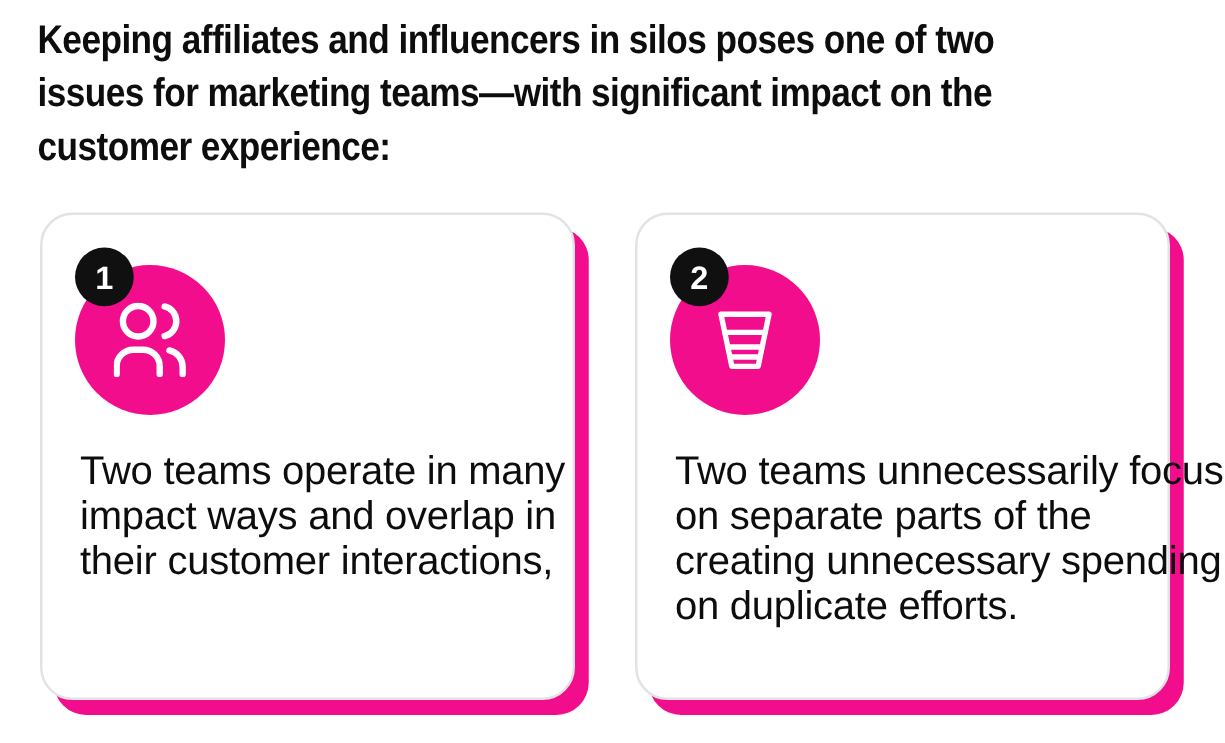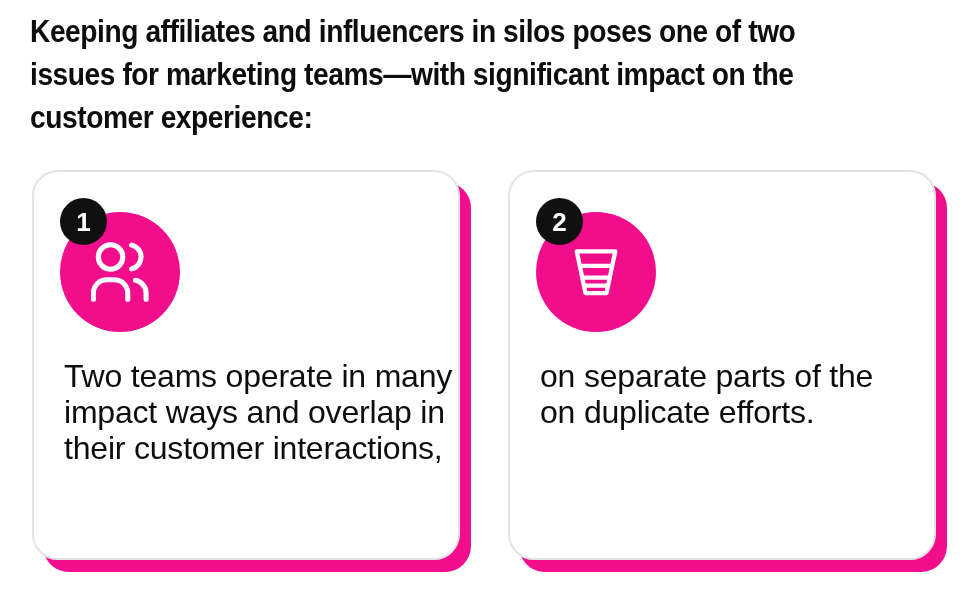--- a/index.html
+++ b/index.html
@@ -107,18 +107,20 @@
         <path d="M11.5 10h41l-9.3 44.5H20.8z"></path>
         <path d="M15 25.5h34"></path>
         <path d="M17.6 38h28.8"></path>
         <path d="M19.6 46.5h24.8"></path>
       </svg>
     </div>
     <div class="number-badge">
       <span>2</span>
     </div>
     <div class="card-text">
+      <div class="card-text-line">Two teams unnecessarily focus</div>
       <div class="card-text-line">on separate parts of the</div>
+      <div class="card-text-line">creating unnecessary spending</div>
       <div class="card-text-line">on duplicate efforts.</div>
     </div>
   </div>
 
 </div>
 
 </body></html>

